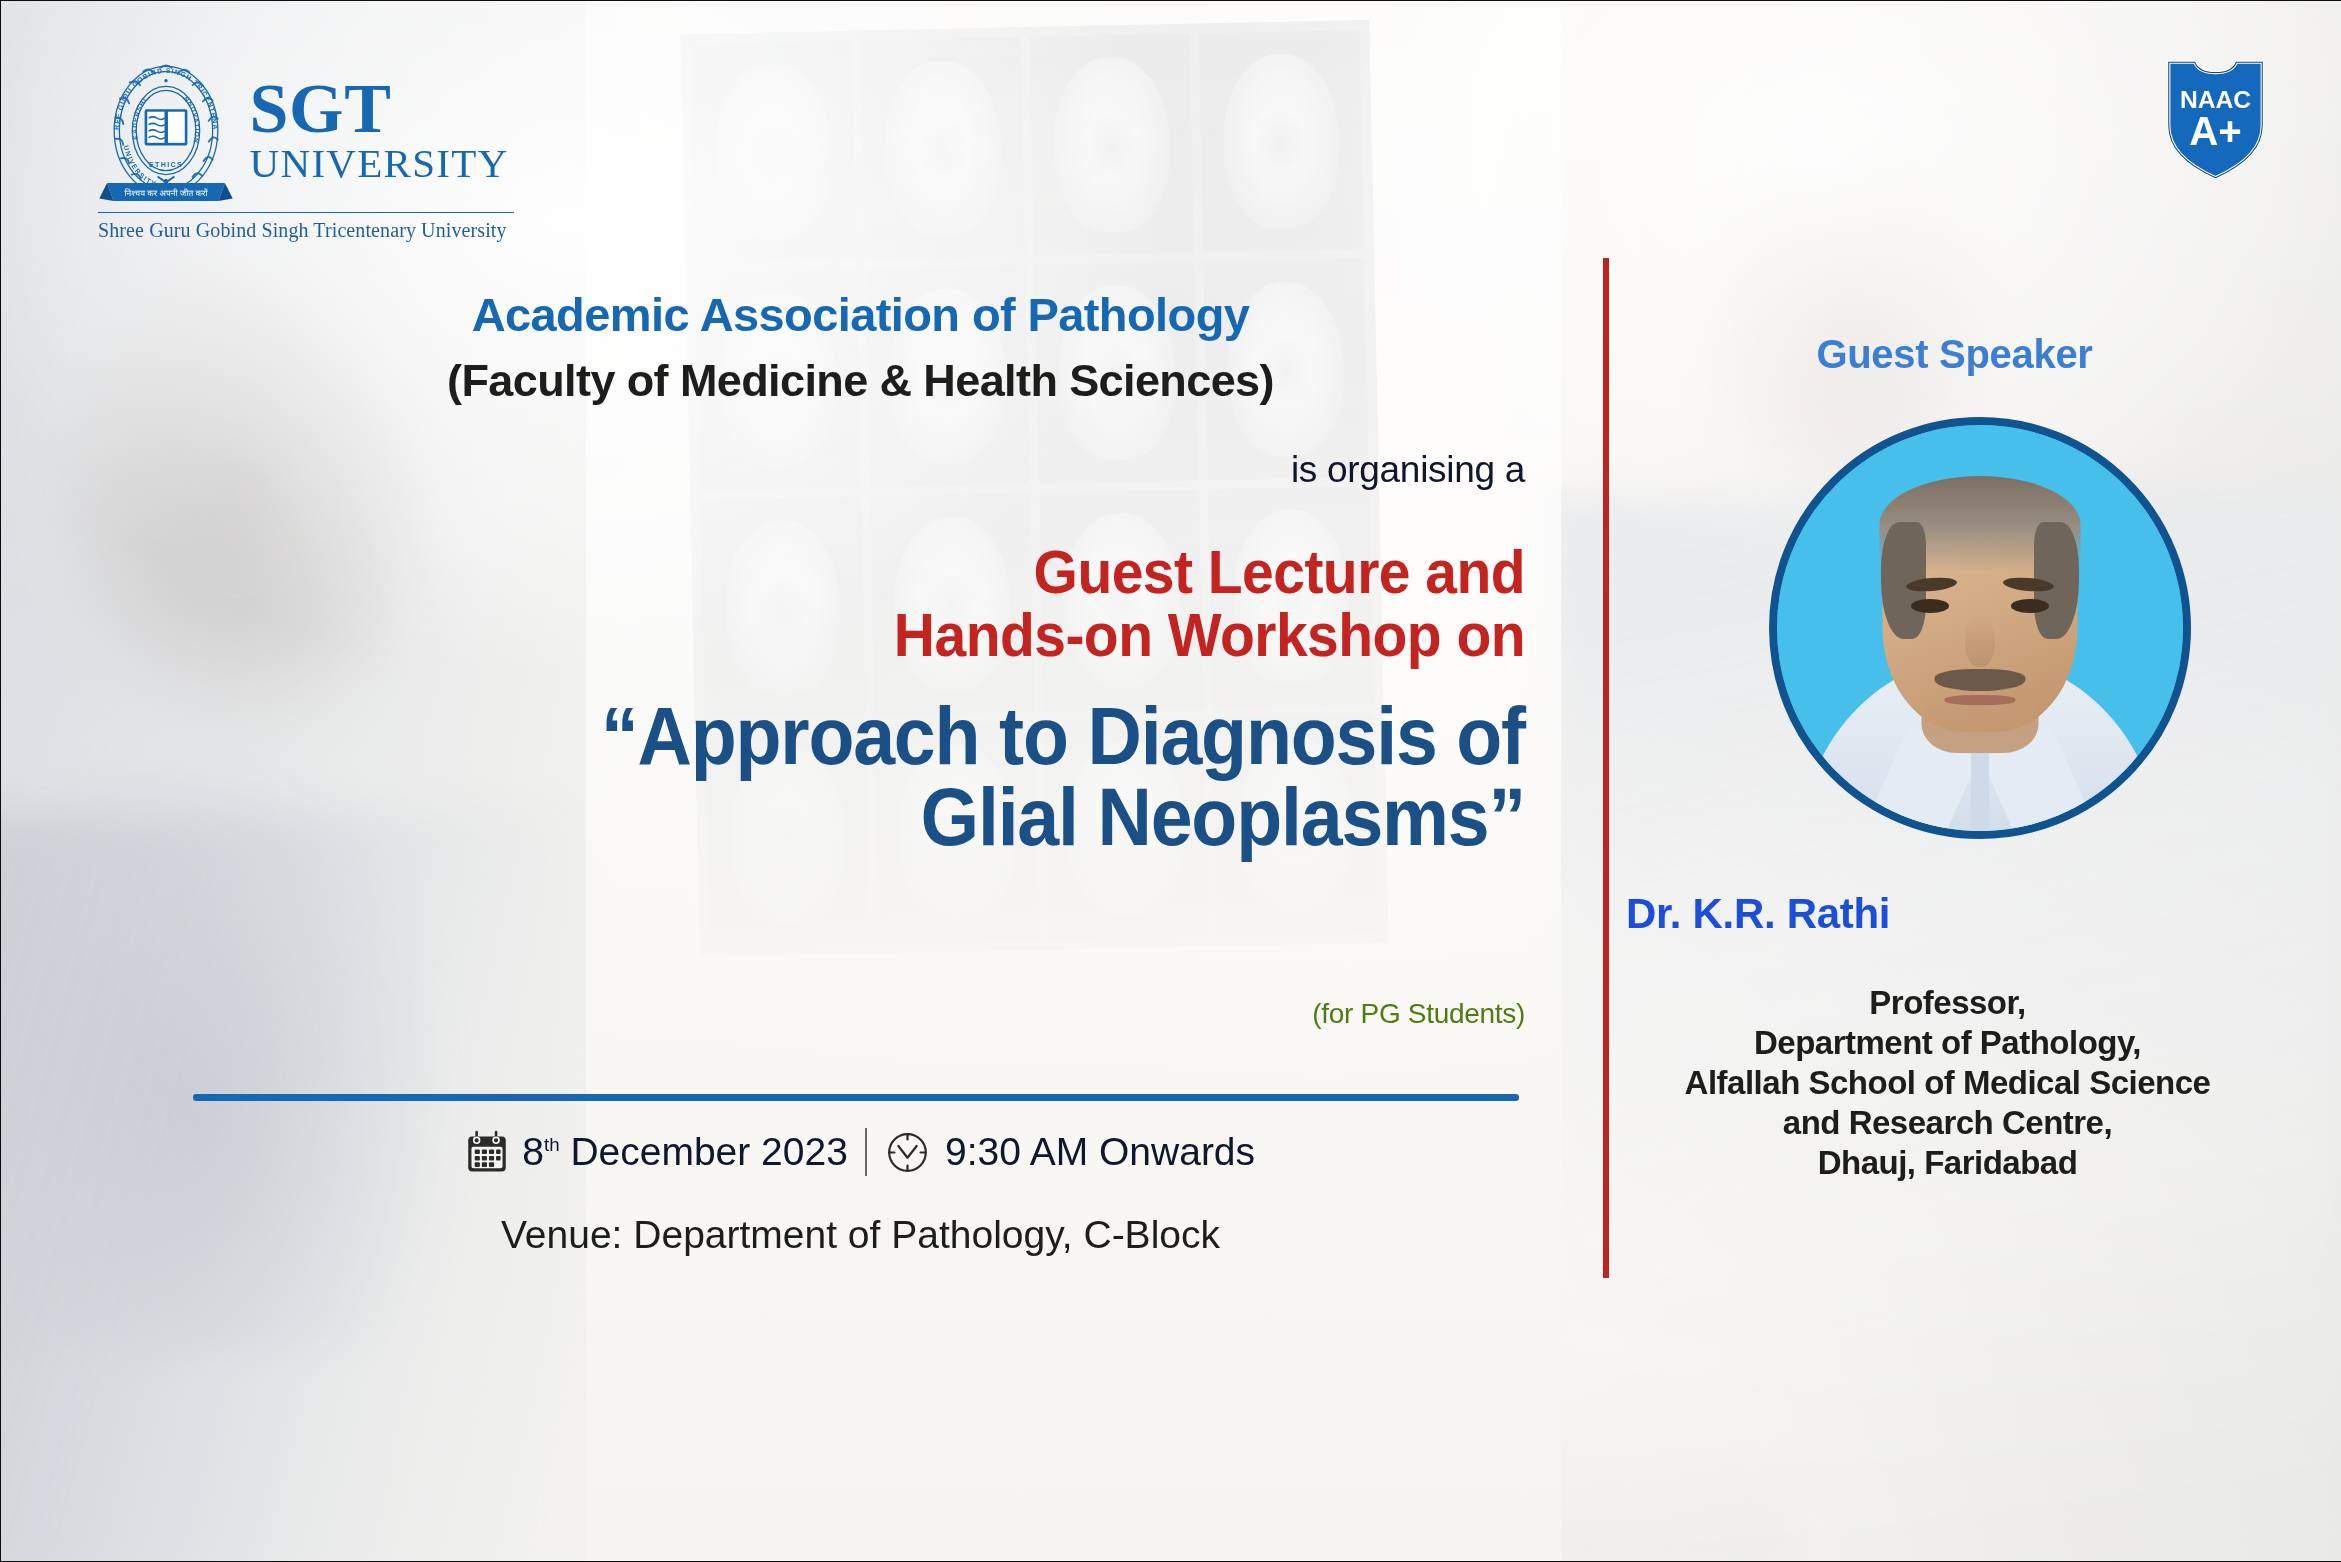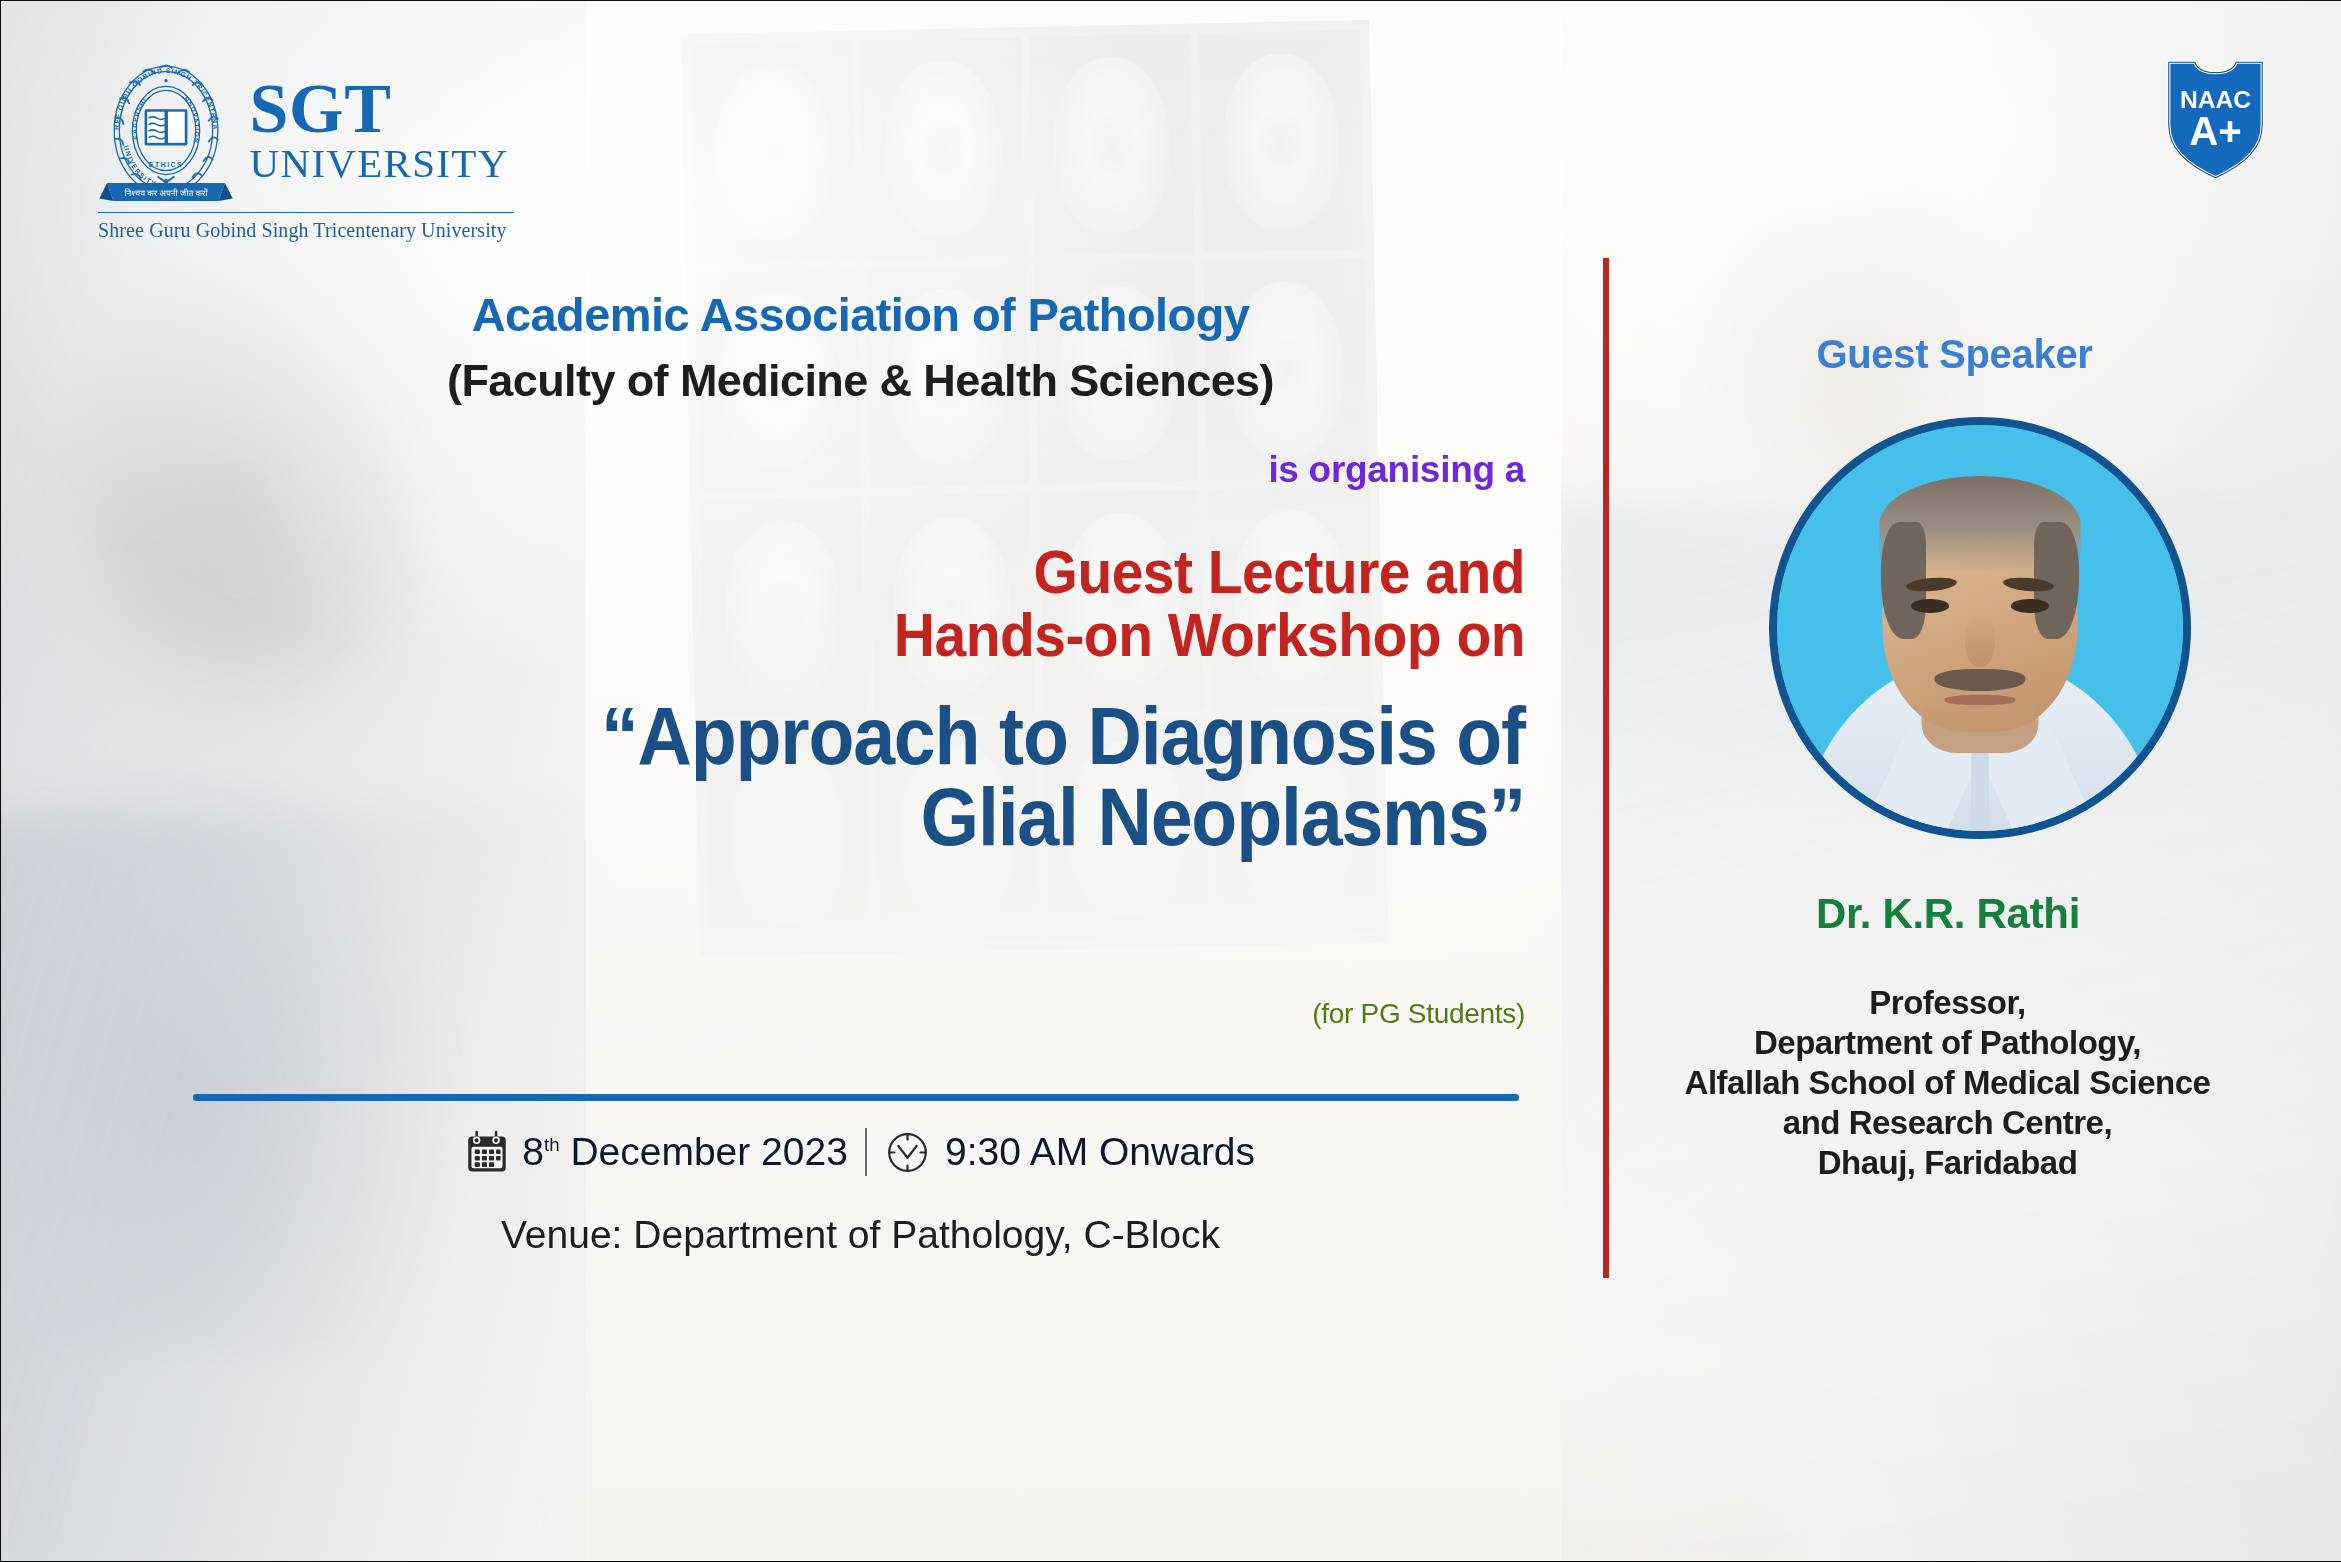--- a/index.html
+++ b/index.html
@@ -229,22 +229,22 @@
     font-size: 45px;
     color: #1d1d1b;
     letter-spacing: -0.6px;
   }
   #organising {
     position: absolute;
     left: 195px; right: 816px;
     top: 448px;
     text-align: right;
     font-size: 37px;
-    font-weight: 700;
-    color: #6d28d9;
+    font-weight: 400;
+    color: #0f172a;
     letter-spacing: -0.3px;
   }
 
   #lecture-head {
     position: absolute;
     left: 195px; right: 816px;
     top: 539px;
     text-align: right;
     font-family: "Liberation Sans Narrow", "Liberation Sans", sans-serif;
     font-weight: 700;
@@ -450,24 +450,24 @@
     transform: translateX(-50%);
     width: 110px; height: 45px;
     background: linear-gradient(180deg, rgba(197,156,119,0.55) 0%, rgba(197,156,119,0) 100%);
     border-radius: 0 0 50% 50%;
   }
 
   #speaker-name {
     position: absolute;
     left: 1625px; right: 71px;
     top: 889px;
-    text-align: center;
+    text-align: left;
     font-size: 42px;
     font-weight: 700;
-    color: #15803d;
+    color: #1d4ed8;
     letter-spacing: -0.3px;
   }
   #speaker-affil {
     position: absolute;
     left: 1605px; right: 52px;
     top: 942px;
     text-align: center;
     font-size: 33px;
     font-weight: 700;
     line-height: 1.21;

